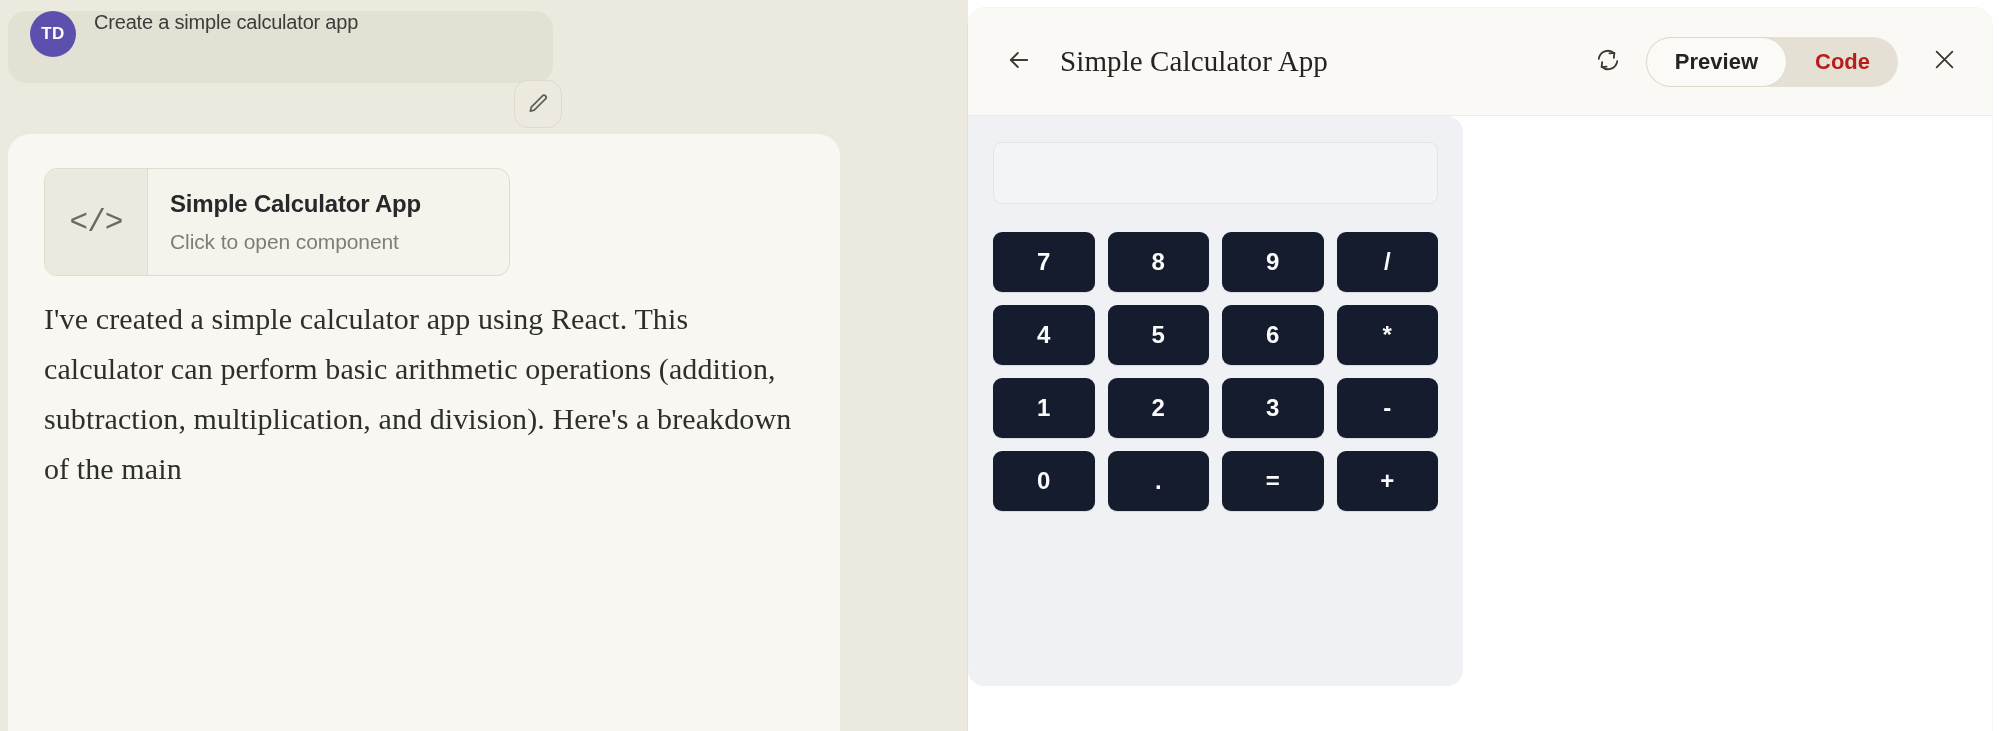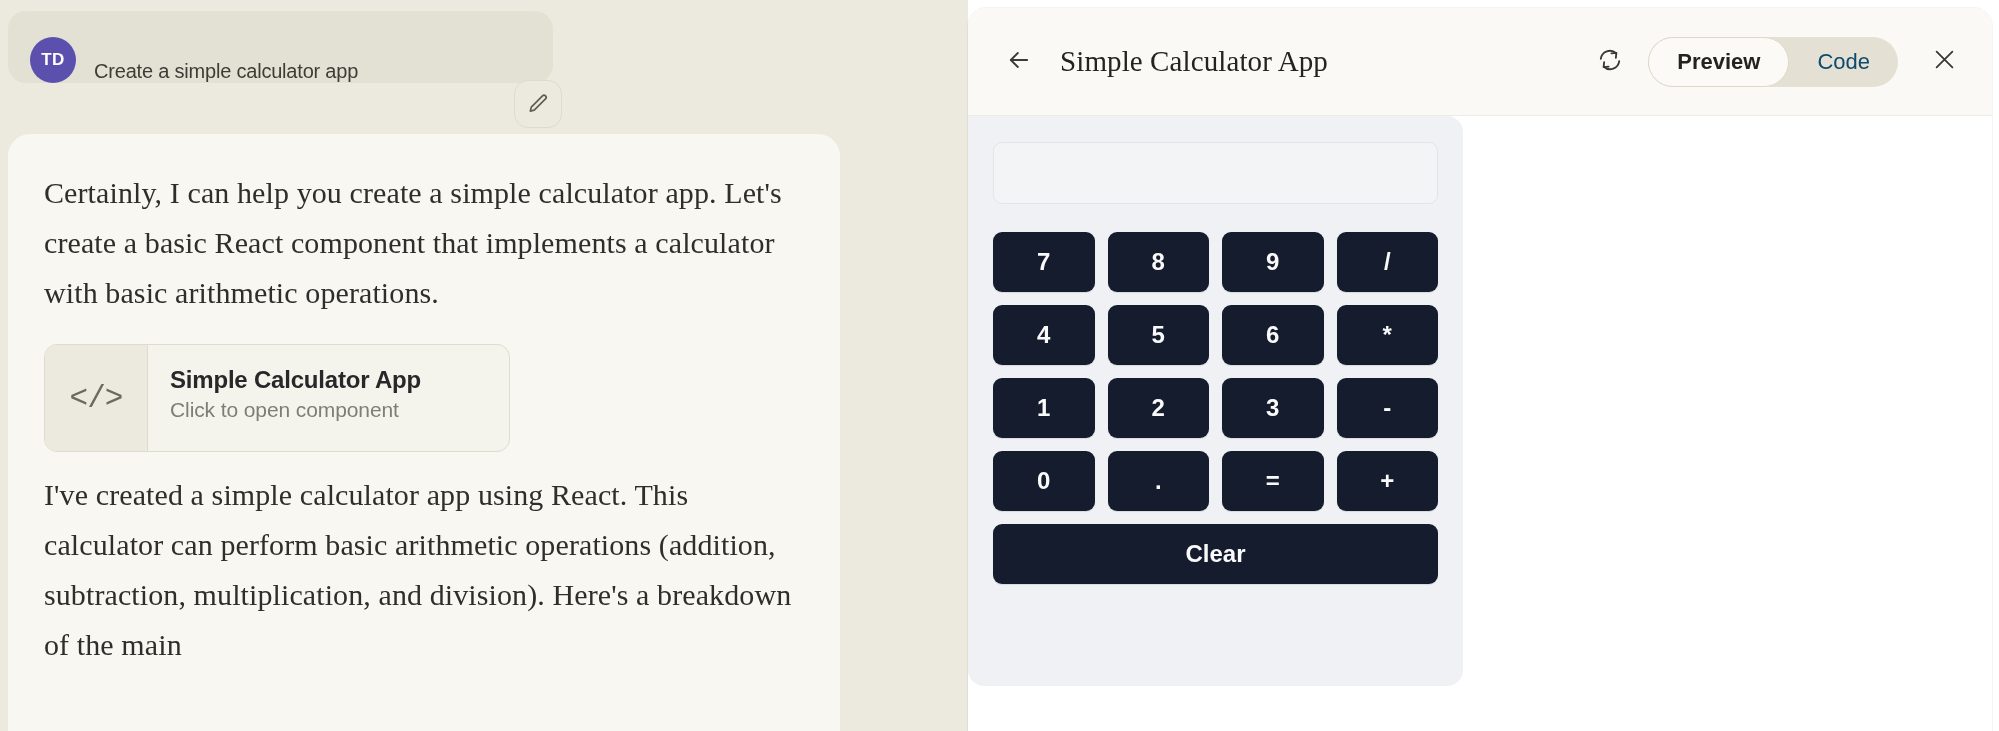--- a/index.html
+++ b/index.html
@@ -37,21 +37,21 @@
 
   
   .user-row {
     position: absolute;
     left: 8px; top: 11px;
     width: 545px;
     height: 72px;
     background: #e3e1d4;
     border-radius: 18px;
     display: flex;
-    align-items: flex-end;
+    align-items: flex-start;
     padding: 0 22px;
     gap: 18px;
   }
   .avatar {
     width: 46px; height: 46px;
     border-radius: 50%;
     background: #5c50ae;
     color: #ffffff;
     font-size: 17px;
     font-weight: 700;
@@ -129,21 +129,21 @@
     padding: 21px 0 0 22px;
   }
   .artifact-title {
     font-size: 24px;
     font-weight: 700;
     color: #28282a;
     letter-spacing: -.2px;
     line-height: 1.15;
   }
   .artifact-sub {
-    margin-top: 4px;
+    margin-top: 12px;
     font-size: 21px;
     color: #7e7e79;
     letter-spacing: -.1px;
   }
   .para.second { margin-top: 18px; }
 
   
   .artifact-panel {
     position: absolute;
     left: 968px; top: 8px;
@@ -209,22 +209,22 @@
     font-weight: 700;
     border-radius: 999px;
     white-space: nowrap;
   }
   .seg-item.active {
     background: #fbfaf7;
     border: 1px solid #ddd9c9;
     color: #23231f;
   }
   .seg-item.inactive {
-    color: #0c4a6e;
-    font-weight: 400;
+    color: #b91c1c;
+    font-weight: 700;
   }
   .close-btn {
     width: 40px; height: 40px;
     display: flex; align-items: center; justify-content: center;
     color: #3a3934;
     margin-left: 6px;
   }
 
   
   .preview-body {
@@ -292,21 +292,20 @@
 
       <div class="edit-btn">
         <span>
           <svg width="24" height="24" viewBox="0 0 24 24" fill="none" stroke="#5f5e55" stroke-width="1.7" stroke-linecap="round" stroke-linejoin="round">
             <path d="M16.5 3.8a2.1 2.1 0 0 1 3 3L8.2 18.1l-3.9 1 1-3.9z"></path>
           </svg>
         </span>
       </div>
 
       <div class="assistant-bubble">
-        <p class="para">Certainly, I can help you create a simple calculator app. Let's create a basic React component that implements a calculator with basic arithmetic operations.</p>
 
         <div class="artifact-card">
           <div class="artifact-icon">&lt;/&gt;</div>
           <div class="artifact-body">
             <div class="artifact-title">Simple Calculator App</div>
             <div class="artifact-sub">Click to open component</div>
           </div>
         </div>
 
         <p class="para second">I've created a simple calculator app using React. This calculator can perform basic arithmetic operations (addition, subtraction, multiplication, and division). Here's a breakdown of the main</p>
@@ -373,19 +372,18 @@
           <div class="key">1</div>
           <div class="key">2</div>
           <div class="key">3</div>
           <div class="key op">-</div>
 
           <div class="key">0</div>
           <div class="key">.</div>
           <div class="key op">=</div>
           <div class="key op">+</div>
 
-          <div class="key clear">Clear</div>
         </div>
       </div>
     </div>
 
   </div>
 </div>
 
 </body></html>

